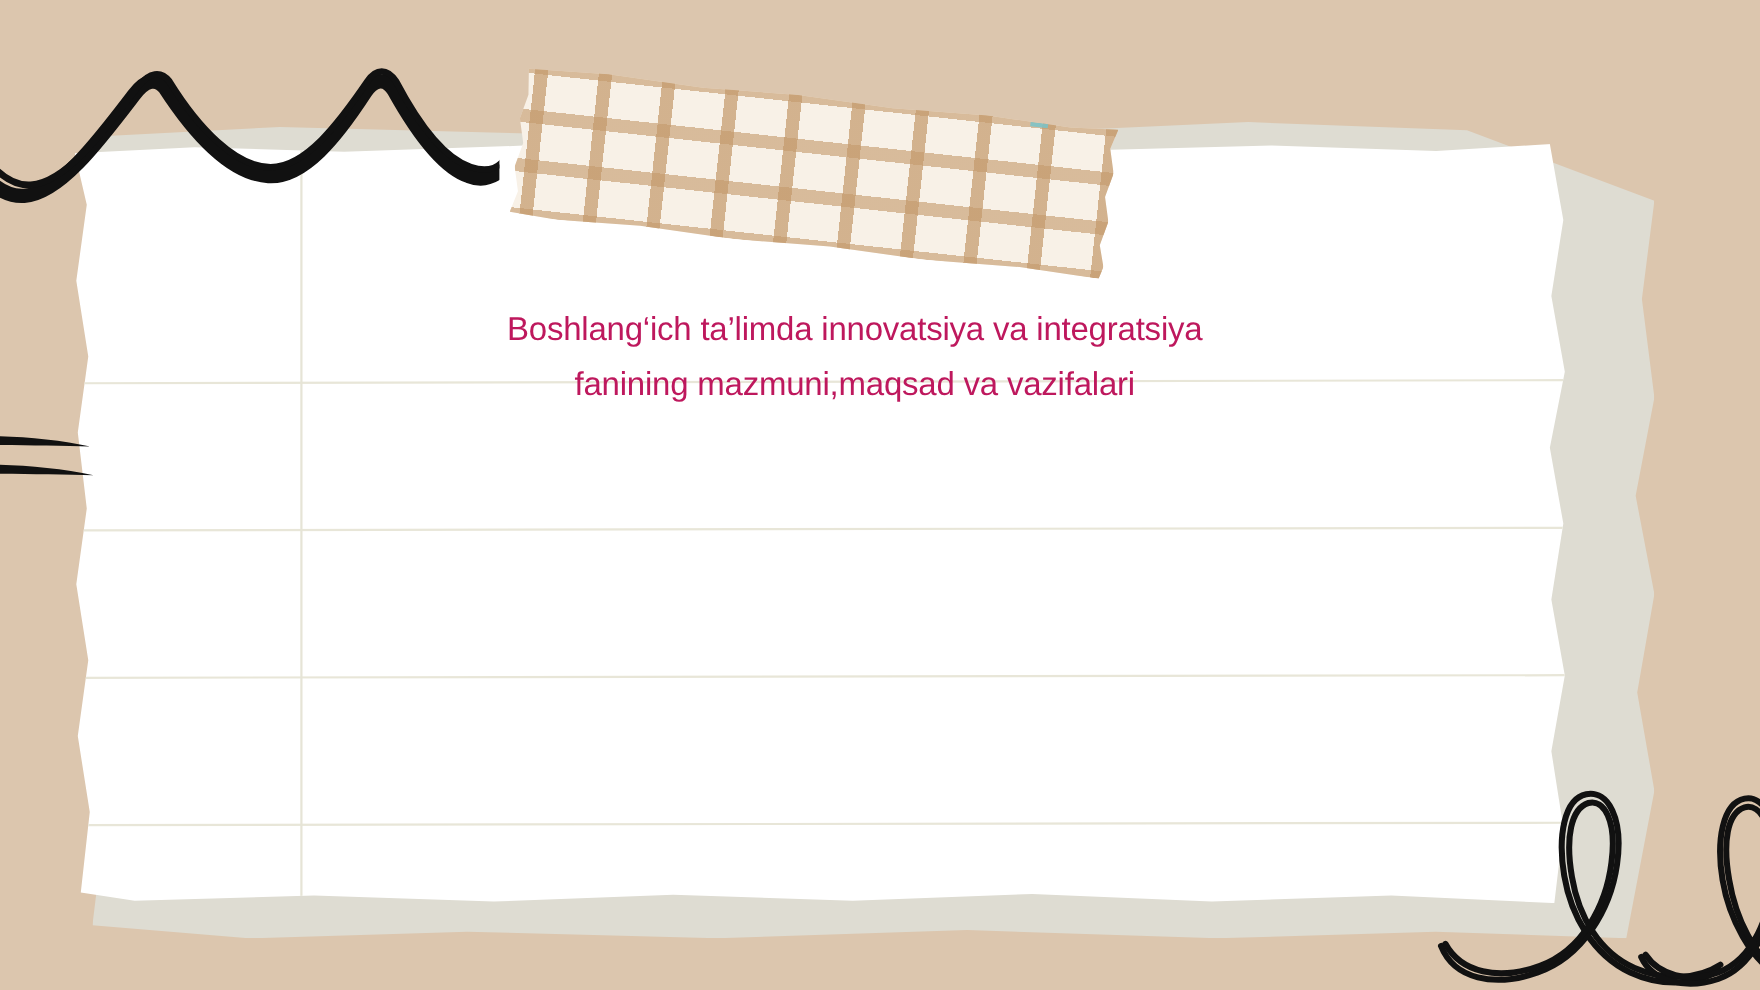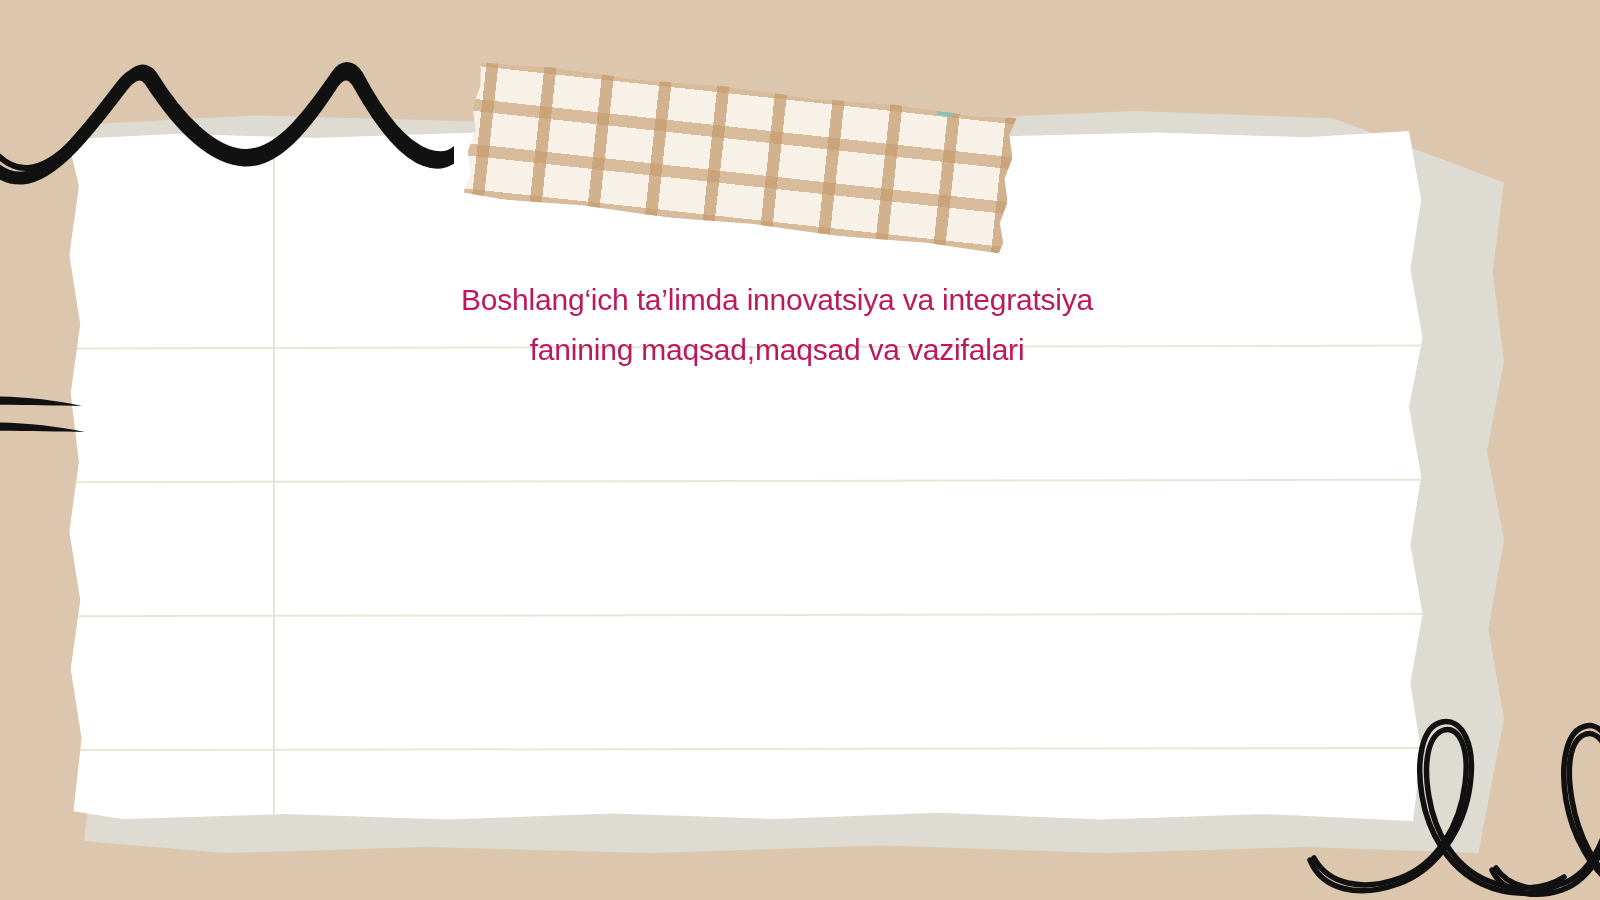--- a/index.html
+++ b/index.html
@@ -179,16 +179,16 @@
                C322,50 308,22 290,26 C270,30 264,64 270,100
                C276,136 296,172 320,186"></path>
       <path d="M200,168 C212,186 238,194 266,184 C298,172 314,132 316,92
                C318,52 304,30 290,34 C274,39 270,66 276,100
                C282,136 300,170 320,182"></path>
     </g>
   </svg>
 
   <div class="title-block">
     <span class="line">Boshlang‘ich ta’limda innovatsiya va integratsiya</span>
-    <span class="line">fanining maqsad,maqsad va vazifalari</span>
+    <span class="line">fanining mazmuni,maqsad va vazifalari</span>
   </div>
 
 </div>
 
 </body></html>

